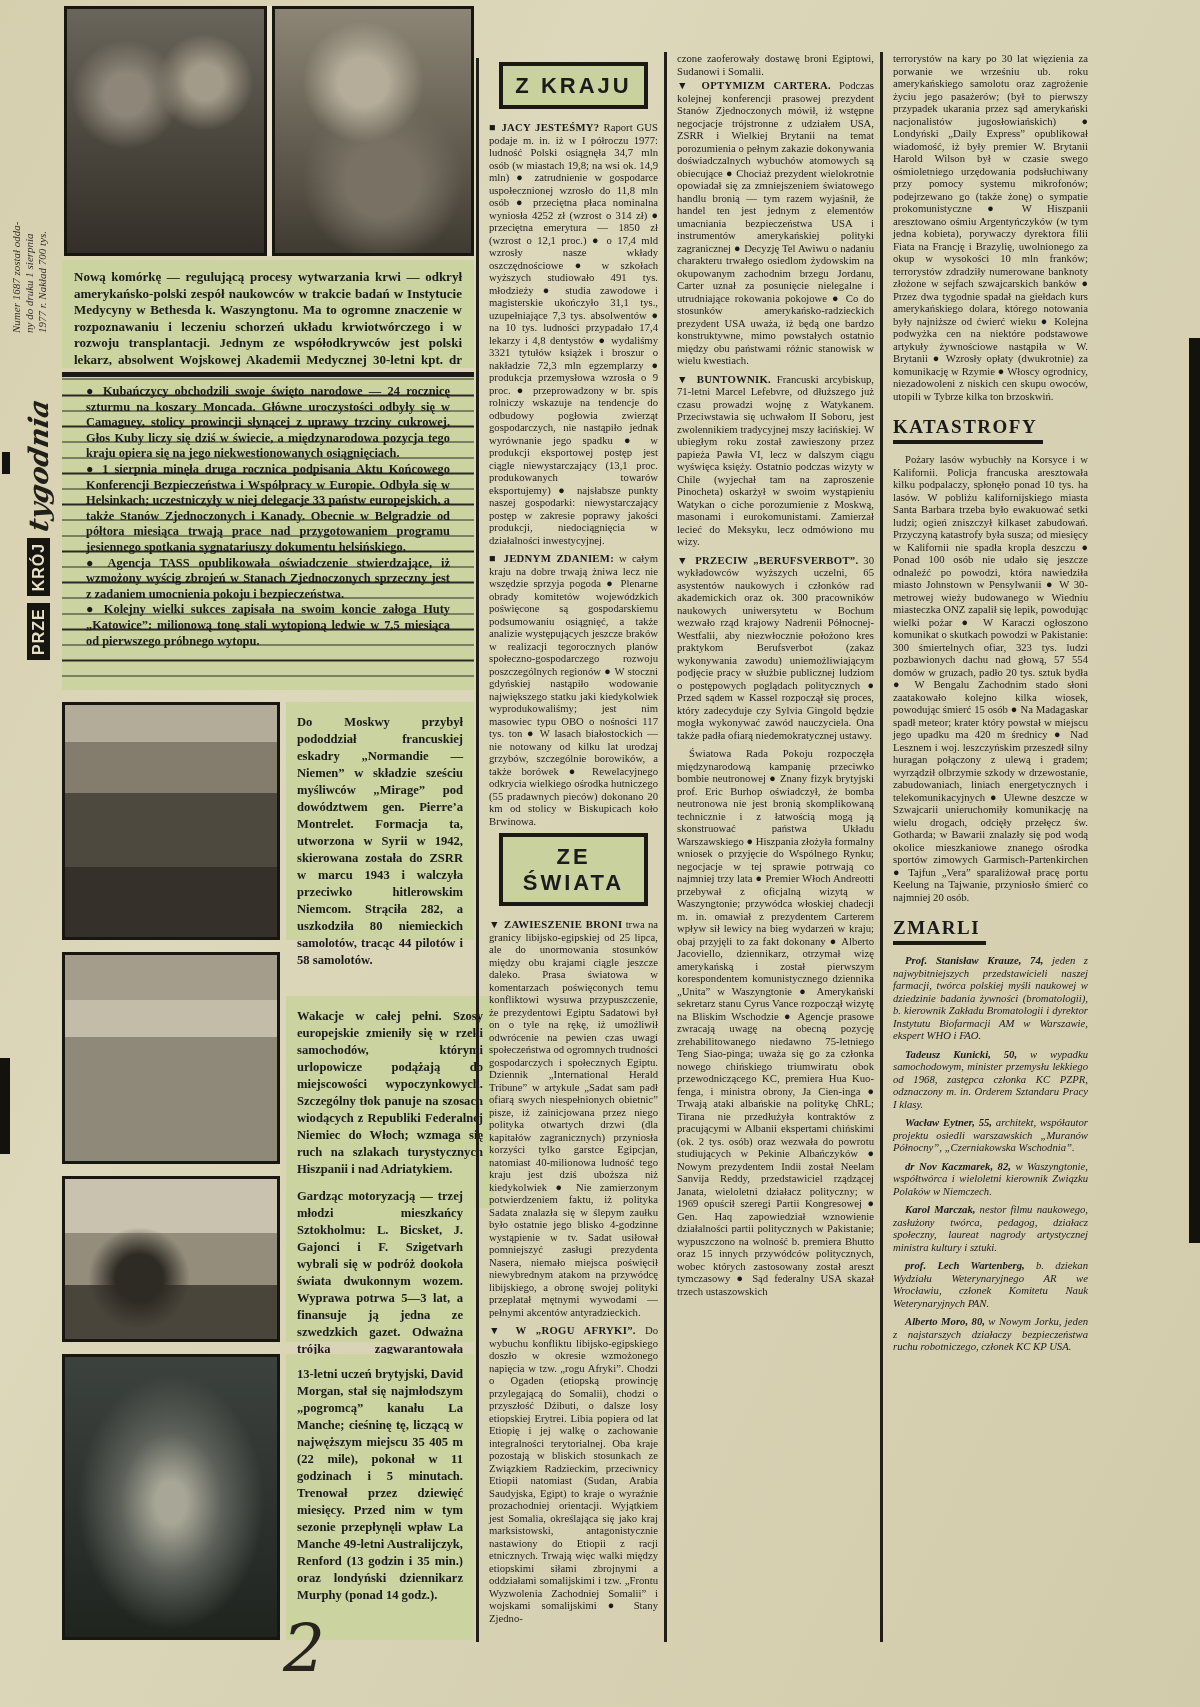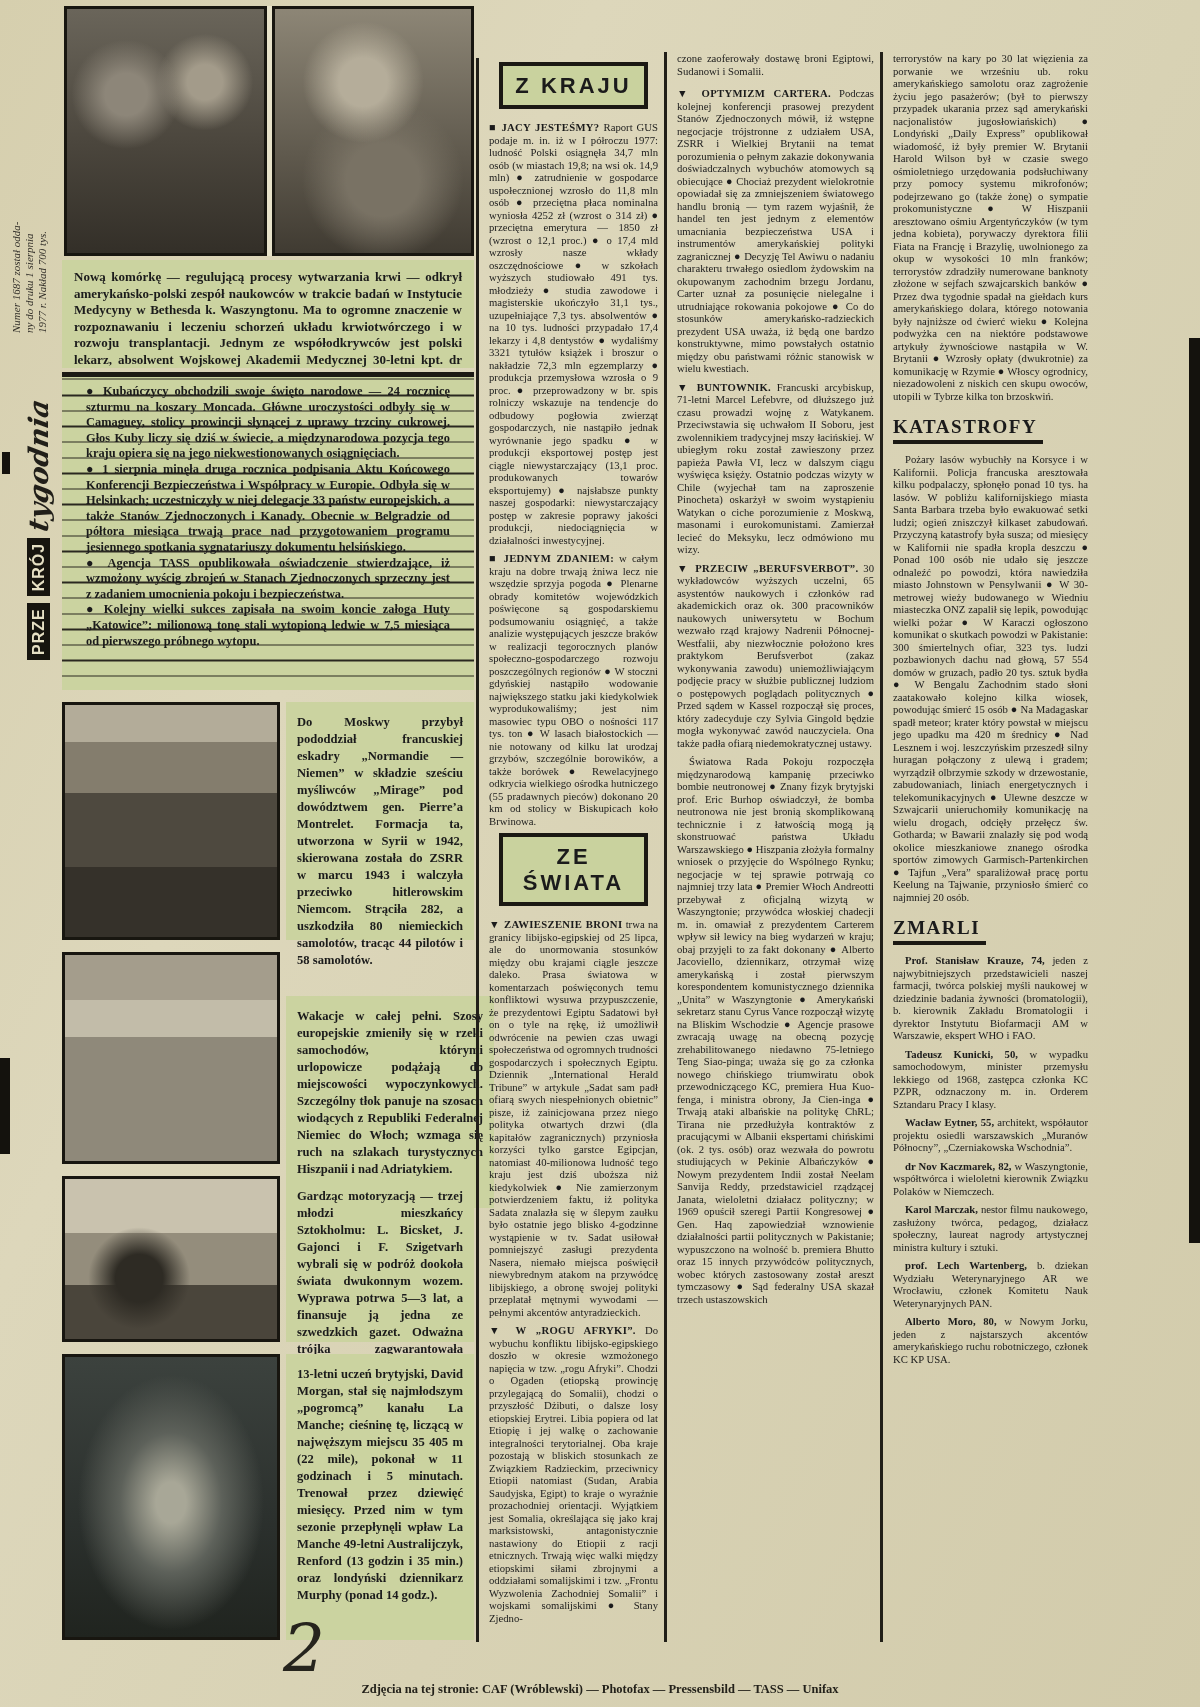--- a/index.html
+++ b/index.html
@@ -32,27 +32,27 @@
     font-weight:bold;font-size:13px;line-height:16.6px;text-align:justify;}
   .bulletins{left:62px;top:372px;width:412px;height:318px;padding:7px 24px 4px;
     border-top:5px solid #1c1a14;
     background:#cbd3a0 repeating-linear-gradient(to bottom,rgba(0,0,0,0) 0 14.1px,#2a2820 14.1px 15.6px);
     background-position:0 3.5px;}
   .bulletins p{margin:0;font-weight:bold;font-size:12.4px;line-height:15.6px;text-align:justify;}
   .feature{padding:12px 11px 8px;font-weight:bold;font-size:12.6px;line-height:17px;text-align:justify;}
   
   .col{position:absolute;box-sizing:border-box;overflow:hidden;border-left:3px solid #211f18;padding:0 4px 0 10px;}
   .col p{margin:0 0 6px;font-size:10.7px;line-height:12.5px;text-align:justify;}
-  .col p.cont{margin-bottom:10px;}
+  .col p.cont{margin-bottom:2px;}
   .col .lead{font-weight:bold;letter-spacing:.3px;}
   .boxhead{border:4px solid #1b1913;background:#c9d29e;margin:4px 10px 12px;padding:7px 0 6px;
     text-align:center;font-weight:bold;font-size:22px;letter-spacing:3px;font-family:"Liberation Sans",sans-serif;}
   .ruledhead{display:inline-block;font-weight:bold;font-size:19px;letter-spacing:1.5px;
     border-bottom:4px solid #1b1913;padding:0 6px 2px 0;margin:8px 0 9px;font-family:"Liberation Serif",serif;}
-  .obit{text-indent:12px;}
+  .obit{text-indent:12px;font-style:italic;}
   .obit .name{font-weight:bold;}
   .indent{text-indent:12px;}
   
   .credits{position:absolute;left:180px;right:180px;top:1682px;text-align:center;
     font-weight:bold;font-size:12.5px;color:#23211a;}
   .pagenum{position:absolute;left:283px;top:1616px;font:italic 400 66px/1 "DejaVu Serif",serif;color:#26241d;}
   .edgebar-r{position:absolute;left:1189px;top:338px;width:11px;height:905px;background:#14120d;}
 </style>
 </head>
 <body>
@@ -116,19 +116,18 @@
     <p>terrorystów na kary po 30 lat więzienia za porwanie we wrześniu ub. roku amerykańskiego samolotu oraz zagrożenie życiu jego pasażerów; (był to pierwszy przypadek ukarania przez sąd amerykański nacjonalistów jugosłowiańskich) ● Londyński „Daily Express” opublikował wiadomość, iż były premier W. Brytanii Harold Wilson był w czasie swego ośmioletniego urzędowania podsłuchiwany przy pomocy systemu mikrofonów; podejrzewano go (także żonę) o sympatie prokomunistyczne ● W Hiszpanii aresztowano ośmiu Argentyńczyków (w tym jedna kobieta), porywaczy dyrektora filii Fiata na Francję i Brazylię, uwolnionego za okup w wysokości 10 mln franków; terrorystów zdradziły numerowane banknoty złożone w sejfach szwajcarskich banków ● Przez dwa tygodnie spadał na giełdach kurs amerykańskiego dolara, którego notowania były najniższe od ćwierć wieku ● Kolejna podwyżka cen na niektóre podstawowe artykuły żywnościowe nastąpiła w W. Brytanii ● Wzrosły opłaty (dwukrotnie) za komunikację w Rzymie ● Włoscy ogrodnicy, niezadowoleni z niskich cen skupu owoców, utopili w Tybrze kilka ton brzoskwiń.</p>
     <div><span class="ruledhead">KATASTROFY</span></div>
     <p class="indent">Pożary lasów wybuchły na Korsyce i w Kalifornii. Policja francuska aresztowała kilku podpalaczy, spłonęło ponad 10 tys. ha lasów. W pobliżu kalifornijskiego miasta Santa Barbara trzeba było ewakuować setki ludzi; ogień zniszczył kilkaset zabudowań. Przyczyną katastrofy była susza; od miesięcy w Kalifornii nie spadła kropla deszczu ● Ponad 100 osób nie udało się jeszcze odnaleźć po powodzi, która nawiedziła miasto Johnstown w Pensylwanii ● W 30-metrowej wieży budowanego w Wiedniu miasteczka ONZ zapalił się lepik, powodując wielki pożar ● W Karaczi ogłoszono komunikat o skutkach powodzi w Pakistanie: 300 śmiertelnych ofiar, 323 tys. ludzi pozbawionych dachu nad głową, 57 554 domów w gruzach, padło 20 tys. sztuk bydła ● W Bengalu Zachodnim stado słoni zaatakowało kolejno kilka wiosek, powodując śmierć 15 osób ● Na Madagaskar spadł meteor; krater który powstał w miejscu jego upadku ma 420 m średnicy ● Nad Lesznem i woj. leszczyńskim przeszedł silny huragan połączony z ulewą i gradem; wyrządził olbrzymie szkody w drzewostanie, zabudowaniach, liniach energetycznych i telekomunikacyjnych ● Ulewne deszcze w Szwajcarii unieruchomiły komunikację na wielu drogach, odcięły przełęcz św. Gotharda; w Bawarii znalazły się pod wodą okolice mieszkaniowe znanego ośrodka sportów zimowych Garmisch-Partenkirchen ● Tajfun „Vera” sparaliżował pracę portu Keelung na Tajwanie, przyniosło śmierć co najmniej 20 osób.</p>
     <div><span class="ruledhead">ZMARLI</span></div>
     <p class="obit"><span class="name">Prof. Stanisław Krauze, 74,</span> <span>jeden z najwybitniejszych przedstawicieli naszej farmacji, twórca polskiej myśli naukowej w dziedzinie badania żywności (bromatologii), b. kierownik Zakładu Bromatologii i dyrektor Instytutu Biofarmacji AM w Warszawie, ekspert WHO i FAO.</span></p>
     <p class="obit"><span class="name">Tadeusz Kunicki, 50,</span> <span>w wypadku samochodowym, minister przemysłu lekkiego od 1968, zastępca członka KC PZPR, odznaczony m. in. Orderem Sztandaru Pracy I klasy.</span></p>
     <p class="obit"><span class="name">Wacław Eytner, 55,</span> <span>architekt, współautor projektu osiedli warszawskich „Muranów Północny”, „Czerniakowska Wschodnia”.</span></p>
     <p class="obit"><span class="name">dr Nov Kaczmarek, 82,</span> <span>w Waszyngtonie, współtwórca i wieloletni kierownik Związku Polaków w Niemczech.</span></p>
     <p class="obit"><span class="name">Karol Marczak,</span> <span>nestor filmu naukowego, zasłużony twórca, pedagog, działacz społeczny, laureat nagrody artystycznej ministra kultury i sztuki.</span></p>
     <p class="obit"><span class="name">prof. Lech Wartenberg,</span> <span>b. dziekan Wydziału Weterynaryjnego AR we Wrocławiu, członek Komitetu Nauk Weterynaryjnych PAN.</span></p>
-    <p class="obit"><span class="name">Alberto Moro, 80,</span> <span>w Nowym Jorku, jeden z najstarszych akcentów amerykańskiego ruchu robotniczego, członek KC KP USA.</span></p>
+    <p class="obit"><span class="name">Alberto Moro, 80,</span> <span>w Nowym Jorku, jeden z najstarszych działaczy bezpieczeństwa ruchu robotniczego, członek KC KP USA.</span></p>
   </div>
 
   <div class="pagenum">2</div>
-  <div class="credits">Zdjęcia na tej stronie: CAF (Wróblewski) — Photofax — Pressensbild — TASS — Unifax</div>
 
 </div>
 
 </body></html>

